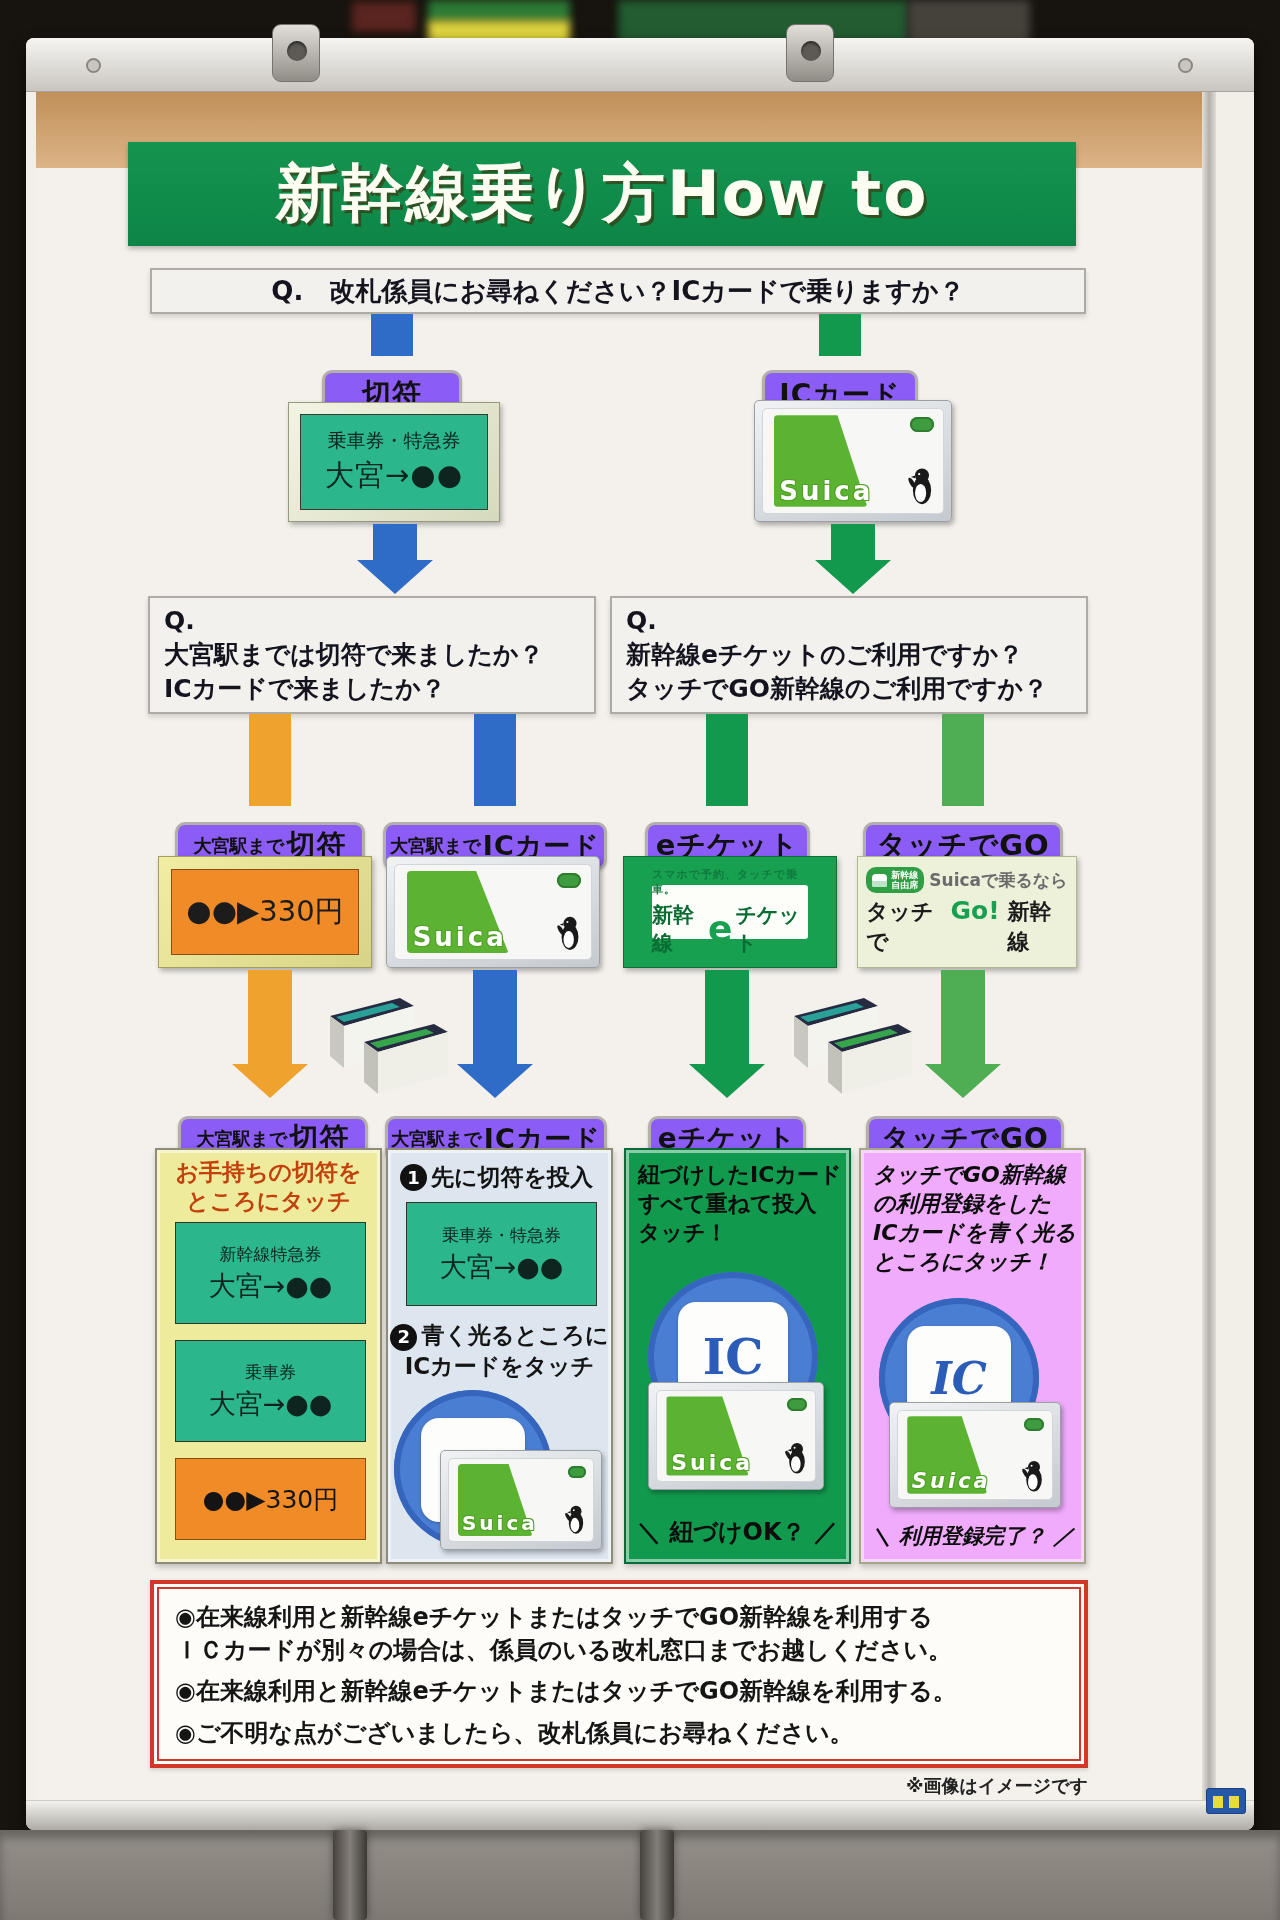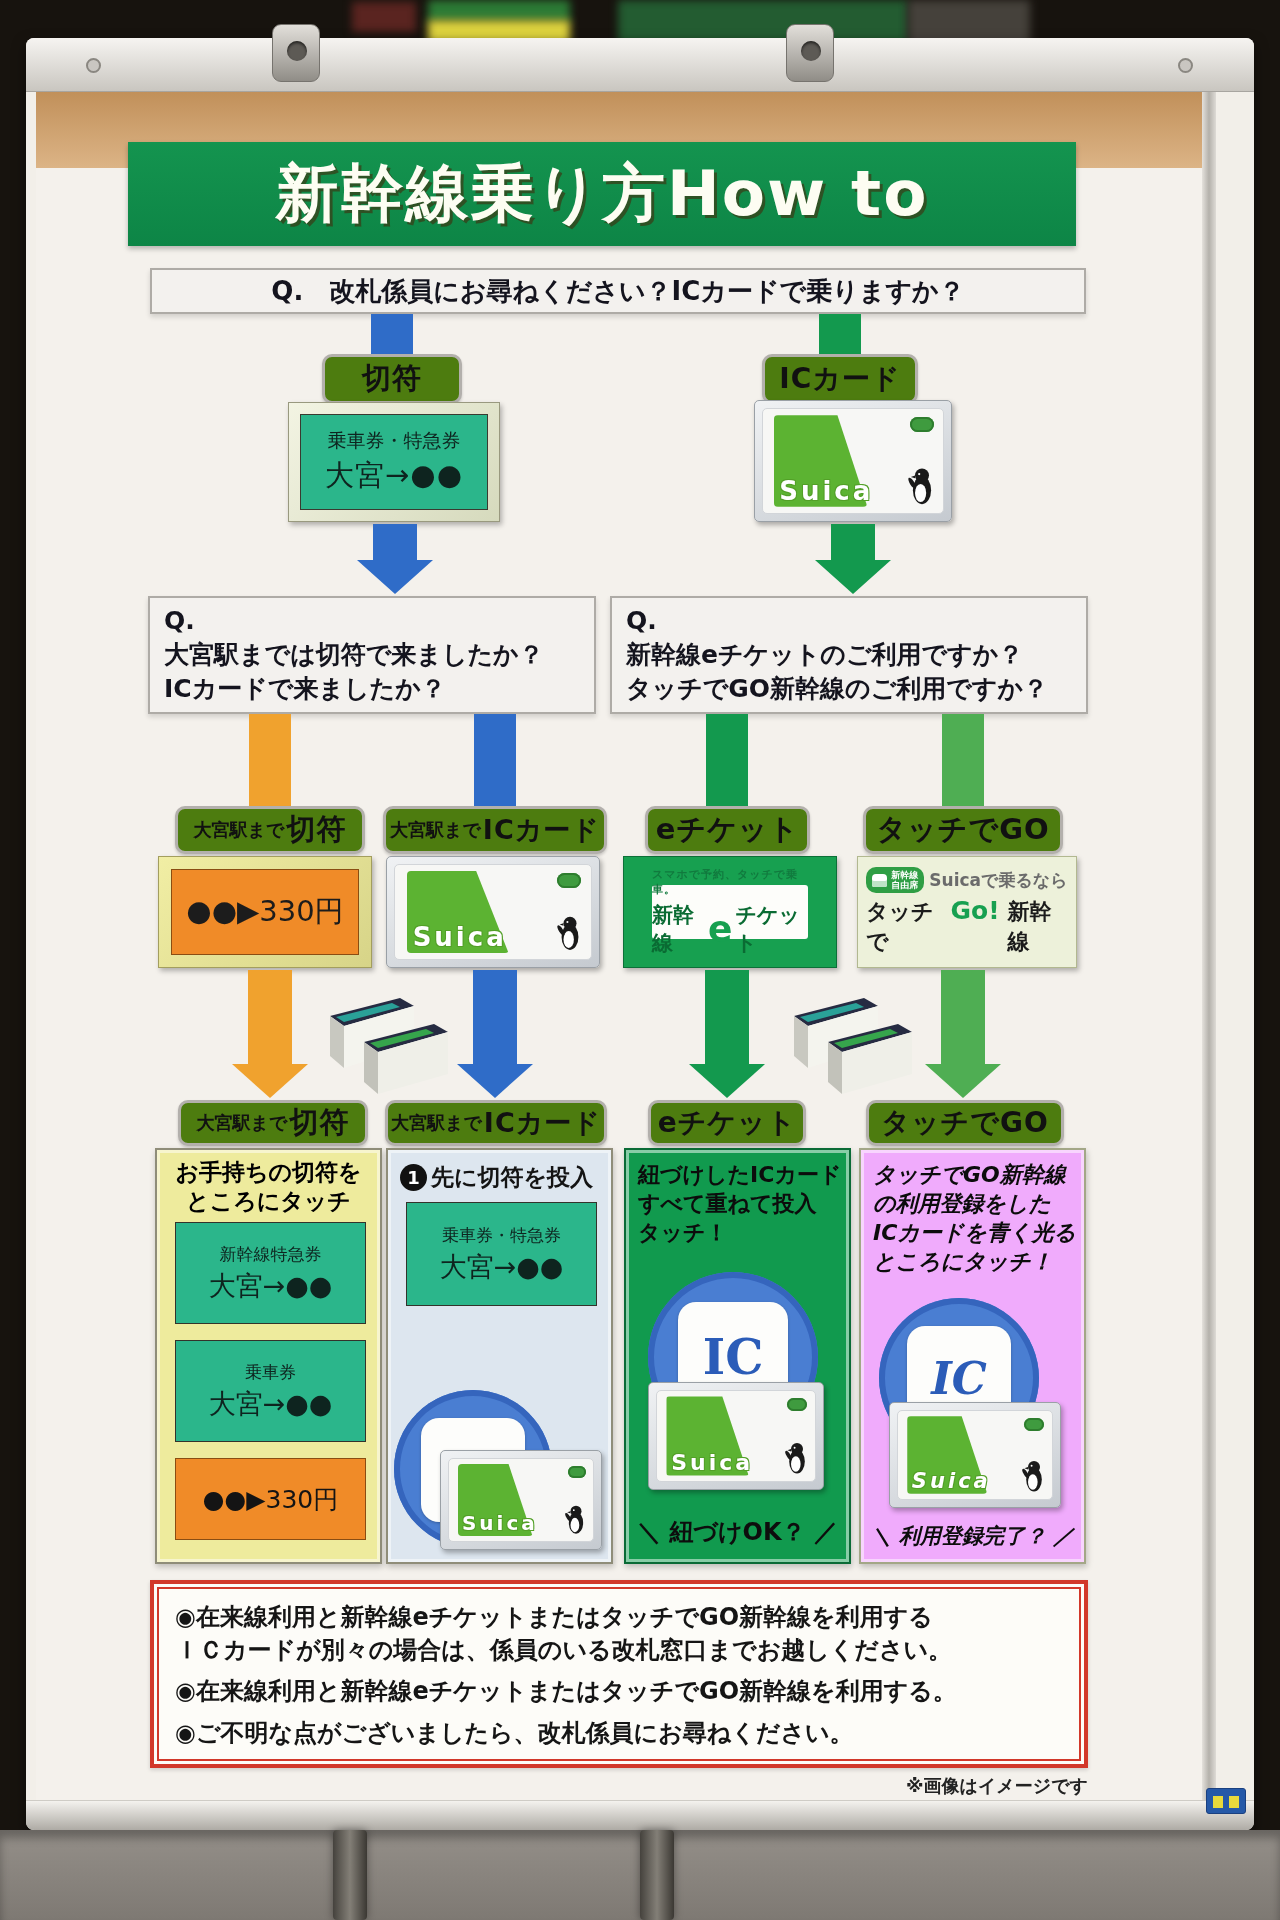--- a/index.html
+++ b/index.html
@@ -45,23 +45,23 @@
   .qbox.multi { padding:6px 14px; font-size:25px; line-height:1.35; }
 
   .stub { position:absolute; width:42px; }
 
   .arr { position:absolute; }
   .arr .shaft { position:absolute; top:0; left:50%; transform:translateX(-50%); width:44px; background:currentColor; }
   .arr .head { position:absolute; bottom:0; left:50%; transform:translateX(-50%); width:0; height:0;
            border-left:38px solid transparent; border-right:38px solid transparent;
            border-top:34px solid currentColor; }
 
-  .pill { position:absolute; background:#4d7c0f; border:3px solid #b3b0ac; border-radius:10px;
+  .pill { position:absolute; background:#8b5cf6; border:3px solid #b3b0ac; border-radius:10px;
            display:flex; align-items:center; justify-content:center;
-           box-shadow:0 2px 3px rgba(0,0,0,.18); white-space:nowrap; }
+           box-shadow:0 2px 3px rgba(0,0,0,.18); white-space:nowrap;margin-top:16px; }
   .pill .pre { font-size:18px; font-weight:800; margin-right:2px; }
   .pill .main { font-size:29px; font-weight:900; letter-spacing:1px; }
 
   .card-frame { position:absolute; border:1px solid #99997f; padding:11px;
            background:linear-gradient(135deg,#f3f4e3,#d6dabd); box-shadow:2px 3px 5px rgba(0,0,0,.28); }
   .teal-ticket { width:100%; height:100%; background:#2bb68b; border:1px solid #3a3a30;
            display:flex; flex-direction:column; align-items:center; justify-content:center; color:#0e241f; }
   .tt-type { font-size:19px; }
   .tt-route { font-size:29px; margin-top:2px; letter-spacing:1px; }
 
@@ -338,21 +338,21 @@
     <span class="main" style="font-size:27px;">ICカード</span>
   </div>
   <div class="pill" style="left:648px;top:1100px;width:158px;height:46px;">
     <span class="main" style="font-size:28px;">eチケット</span>
   </div>
   <div class="pill" style="left:866px;top:1100px;width:198px;height:46px;">
     <span class="main" style="font-size:28px;">タッチでGO</span>
   </div>
 
   <div class="resbox" style="left:155px;top:1148px;background:#eeeb9d;">
-    <div style="position:absolute;left:0;top:8px;width:100%;text-align:center;font-size:23px;font-weight:900;line-height:1.28;color:#000000;">
+    <div style="position:absolute;left:0;top:8px;width:100%;text-align:center;font-size:23px;font-weight:900;line-height:1.28;color:#c2410c;">
       <div>お手持ちの切符を</div>
       <div>ところにタッチ</div>
     </div>
     <div class="res-ticket-inner" style="left:18px;top:72px;width:191px;height:102px;">
       <div style="font-size:17px;">新幹線特急券</div>
       <div style="font-size:27px;margin-top:2px;">大宮→●●</div>
     </div>
     <div class="res-ticket-inner" style="left:18px;top:190px;width:191px;height:102px;">
       <div style="font-size:17px;">乗車券</div>
       <div style="font-size:27px;margin-top:2px;">大宮→●●</div>
@@ -361,20 +361,24 @@
   </div>
 
   <div class="resbox" style="left:386px;top:1148px;background:#dde6ef;">
     <div style="position:absolute;left:12px;top:12px;display:flex;align-items:center;font-size:23px;font-weight:900;color:#141414;">
       <span class="numc">1</span>
       <span>先に切符を投入</span>
     </div>
     <div class="res-ticket-inner" style="left:18px;top:52px;width:191px;height:104px;">
       <div style="font-size:17px;">乗車券・特急券</div>
       <div style="font-size:27px;margin-top:2px;">大宮→●●</div>
+    </div>
+    <div style="position:absolute;left:0;top:170px;width:100%;text-align:center;font-size:23px;font-weight:900;color:#141414;line-height:1.35;">
+      <div><span class="numc">2</span><span>青く光るところに</span></div>
+      <div>ICカードをタッチ</div>
     </div>
     <div class="icpad-circle" style="left:6px;top:240px;width:158px;height:158px;"></div>
     <div class="icpad-sq" style="left:33px;top:268px;width:104px;height:104px;font-size:44px;">IC</div>
     <div class="suica" style="left:52px;top:300px;width:162px;height:100px;z-index:4;">
       <div class="s-in">
         <div class="s-green"></div>
         <span class="s-brand" style="font-size:20px;">Suica</span>
         <div class="s-logo" style="width:18px;height:12px;"></div>
         <svg class="s-peng" width="22" height="33" viewBox="0 0 40 56">
           <circle cx="20" cy="13" r="10" fill="#1a1a1a"></circle>

